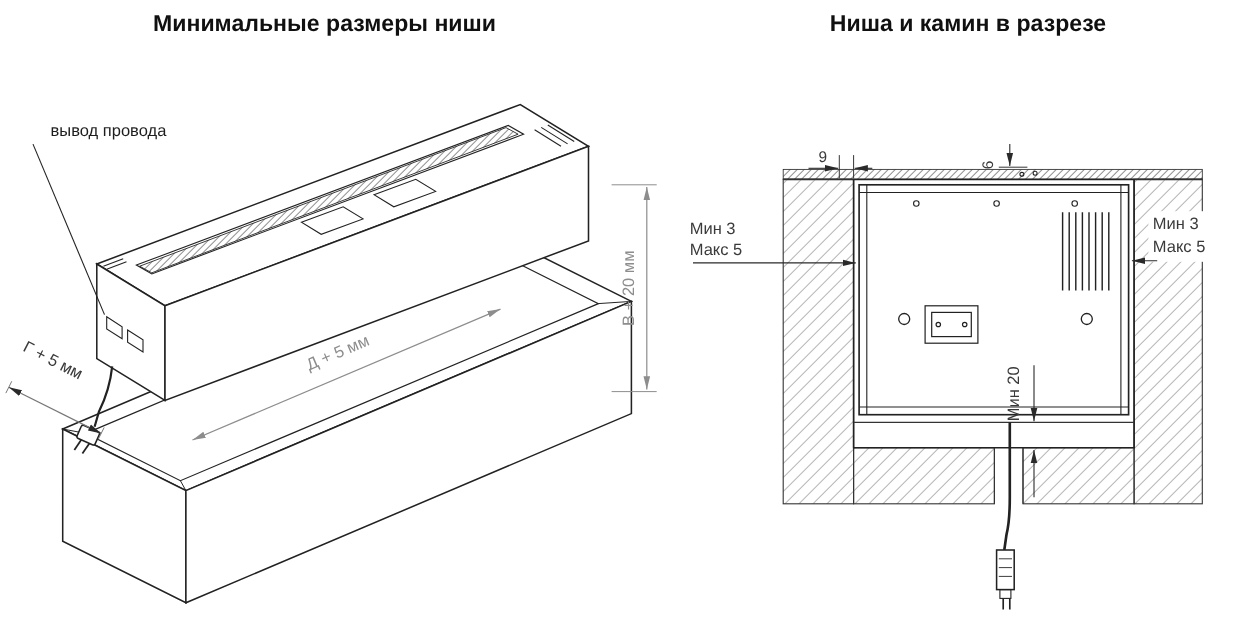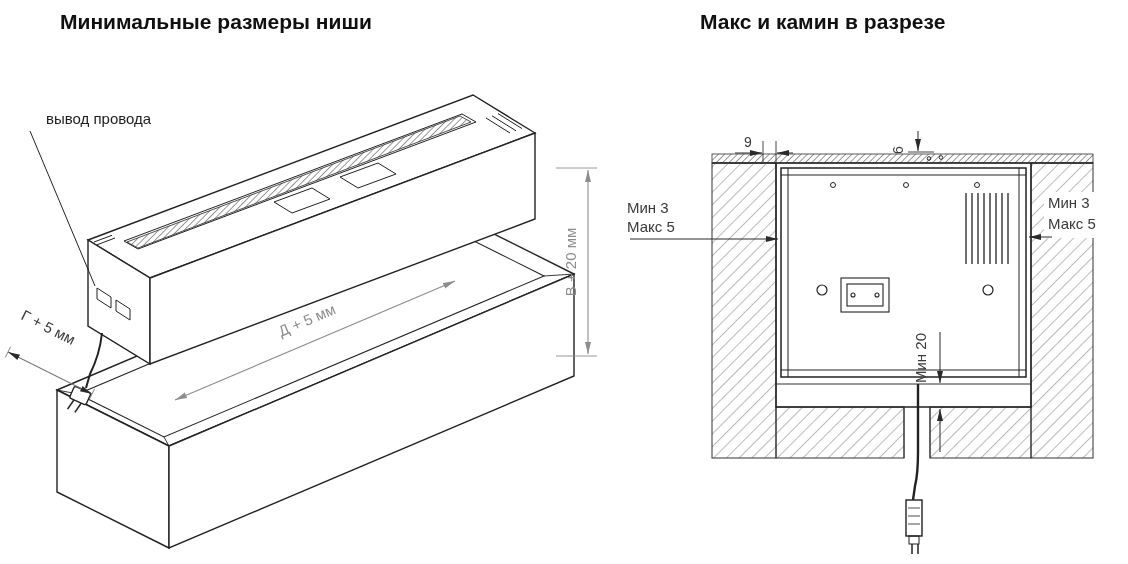--- a/index.html
+++ b/index.html
@@ -1,34 +1,34 @@
 <!DOCTYPE html>
 <html><head>
 <meta charset="utf-8">
 <style>
   html,body{margin:0;padding:0;background:#fff;}
   .stage{position:relative;width:1128px;height:564px;background:#fff;overflow:hidden;
          font-family:"Liberation Sans",sans-serif;}
-  .title{position:absolute;font-weight:bold;font-size:21px;color:#101010;line-height:1.35;}
+  .title{position:absolute;font-weight:bold;font-size:21px;color:#101010;text-align:center;line-height:1.35;}
   svg{position:absolute;left:0;top:0;}
   svg text{font-family:"Liberation Sans",sans-serif;}
   .lbl-black{fill:#1d1d1d;font-size:15px;}
   .lbl-gray{fill:#8d8d8d;font-size:15px;}
   .lbl-dark{fill:#3a3a3a;font-size:15px;}
   .lbl-sm{fill:#3a3a3a;font-size:14px;}
 </style>
 </head>
 <body>
 
 <div class="stage">
 
   <div class="title" style="left:60px;top:8px;width:470px">Минимальные размеры ниши</div>
 
   <div class="title" style="left:700px;top:8px;width:360px">
-    <div>Макс и камин в разрезе</div>
+    <div>Ниша и камин в разрезе</div>
   </div>
 
   <svg width="1128" height="564" viewBox="0 0 1128 564">
     <defs>
       <pattern id="hw" width="9" height="9" patternUnits="userSpaceOnUse" patternTransform="rotate(45)">
         <line x1="0" y1="0" x2="0" y2="9" stroke="#777" stroke-width="1"></line>
       </pattern>
       <pattern id="hd" width="4.5" height="4.5" patternUnits="userSpaceOnUse" patternTransform="rotate(45)">
         <line x1="0" y1="0" x2="0" y2="4.5" stroke="#444" stroke-width="1.1"></line>
       </pattern>

